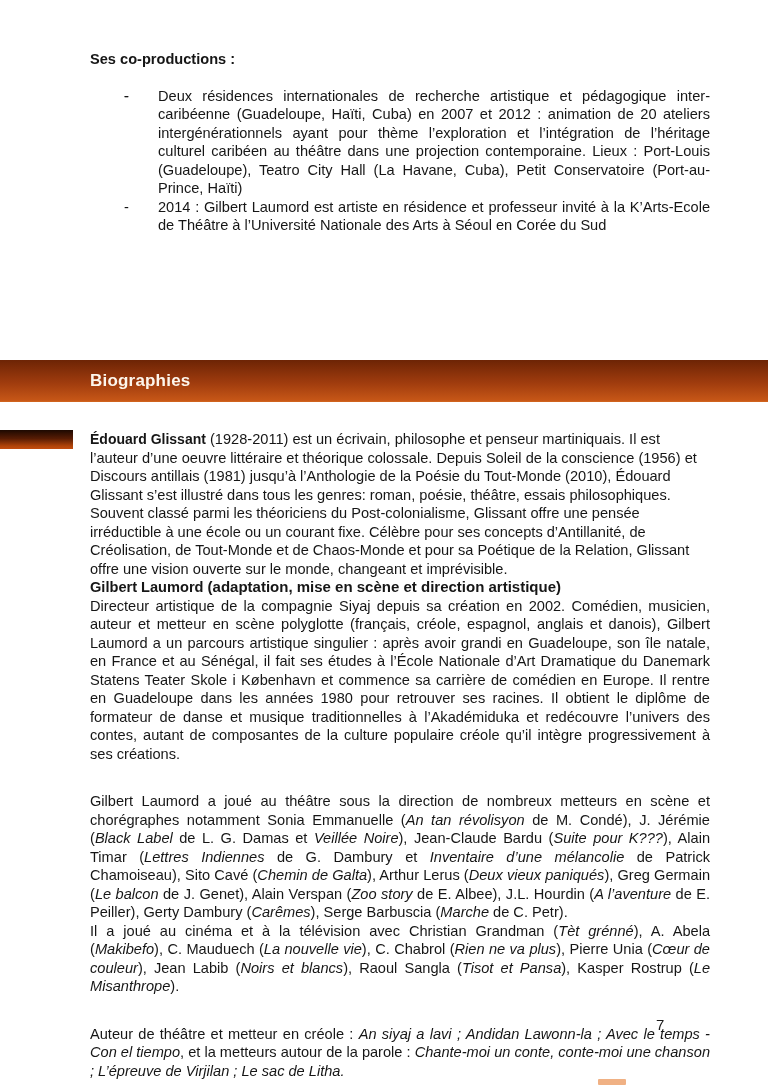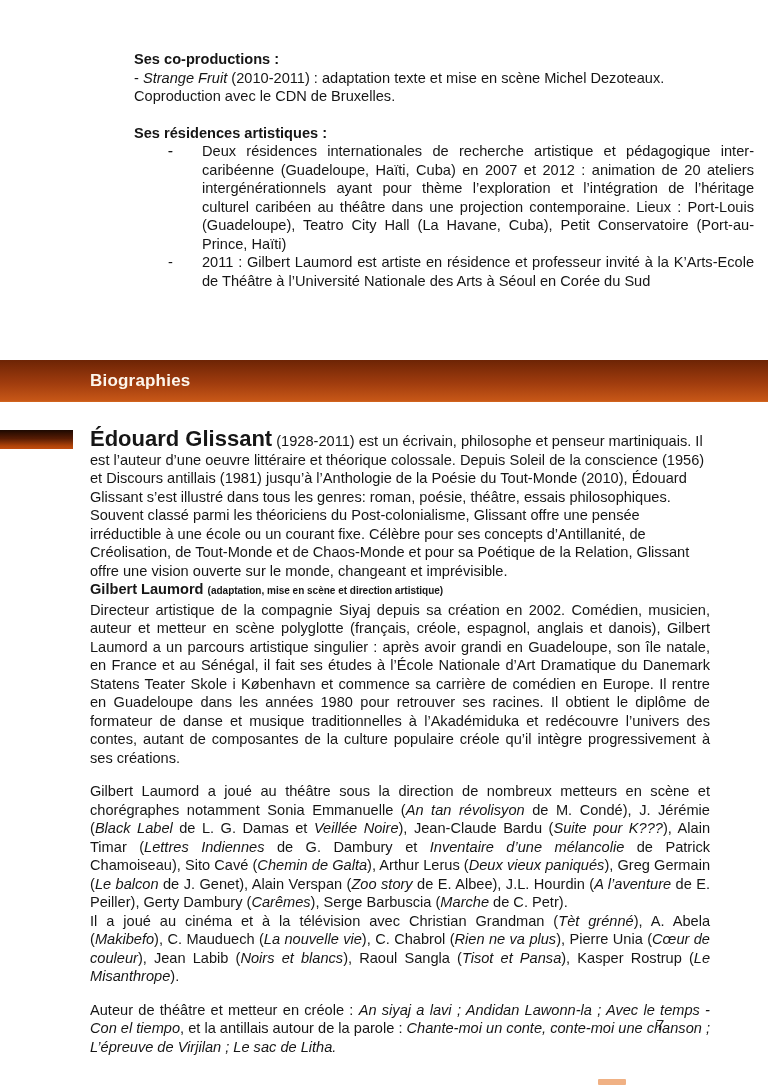--- a/index.html
+++ b/index.html
@@ -2,72 +2,70 @@
 <html><head>
 <meta charset="utf-8">
 <style>
   html,body{margin:0;padding:0;}
   body{
     width:768px;height:1085px;position:relative;background:#ffffff;
     font-family:"Liberation Sans","DejaVu Sans",sans-serif;
     font-size:14.6px;line-height:18.5px;color:#161616;
     overflow:hidden;
   }
-  .top{position:absolute;top:50px;left:90px;width:620px;margin-left:44px;}
+  .top{position:absolute;top:50px;left:90px;width:620px;}
   .heading{font-weight:700;margin:0;}
   .para{margin:0;}
   .sect{margin-top:18px;}
   .list{margin:0;}
   .li{position:relative;padding-left:68px;text-align:justify;}
   .li .marker{position:absolute;left:34px;top:0;}
   .bottom{position:absolute;top:360px;left:0;width:768px;}
   .banner{
     height:42px;width:768px;
     background:linear-gradient(180deg,#6d2405 0%,#a03c0e 55%,#c65617 96%,#d4681f 100%);
     display:flex;align-items:center;
   }
   .banner-title{color:#fdf6ec;font-weight:700;font-size:17px;padding-left:90px;letter-spacing:.2px;}
   .accent-bar{
     position:absolute;left:0;top:70px;width:73px;height:19px;
     background:linear-gradient(180deg,#1d0901 0%,#571c04 45%,#b24409 85%,#c24d10 100%);
   }
   .bio-content{padding:28px 58px 0 90px;}
   .just{text-align:justify;}
-  .gap{margin-top:15px;}
+  .gap{margin-top:29px;}
   .laumord-heading{margin:0;}
-  .run-b-lg{font-weight:700;font-size:22px;}
+  .run-b-lg{font-weight:700;font-size:14px;}
   .run-b{font-weight:700;text-align:center;}
-  .run-b-sm{font-weight:700;font-size:10px;}
+  .run-b-sm{font-weight:700;font-size:15px;}
   .run-i{font-style:italic;}
   .page-number{position:absolute;top:1016px;left:656px;font-size:15px;color:#1a1a1a;}
   .footer-mark{position:absolute;top:1079px;left:598px;width:28px;height:6px;background:#f0b184;border-radius:1px;}
 </style>
 </head>
 <body>
 
 <div class="top">
 
   <section>
     <p class="heading">Ses co-productions :</p>
-    <p class="para"><span>- </span><span class="run-i">Strange Fruit</span><span> (2010-2011) : adaptation texte et mise en scène Michel Dezoteaux. Coproduction avec le CDN de Bruxelles.</span></p>
   </section>
 
   <section class="sect">
-    <p class="heading">Ses résidences artistiques :</p>
     <div class="list">
       <div class="li">
         <span class="marker">-</span>
       </div>
       <div class="li">
         <span class="marker">-</span>
         <span>Deux résidences internationales de recherche artistique et pédagogique inter-caribéenne (Guadeloupe, Haïti, Cuba) en 2007 et 2012 : animation de 20 ateliers intergénérationnels ayant pour thème l’exploration et l’intégration de l’héritage culturel caribéen au théâtre dans une projection contemporaine. Lieux : Port-Louis (Guadeloupe), Teatro City Hall (La Havane, Cuba), Petit Conservatoire (Port-au-Prince, Haïti)</span>
       </div>
       <div class="li">
         <span class="marker">-</span>
-        <span>2011 : Gilbert Laumord est artiste en résidence et professeur invité à la K’Arts-Ecole de Théâtre à l’Université Nationale des Arts à Séoul en Corée du Sud</span>
+        <span>2014 : Gilbert Laumord est artiste en résidence et professeur invité à la K’Arts-Ecole de Théâtre à l’Université Nationale des Arts à Séoul en Corée du Sud</span>
       </div>
     </div>
   </section>
 
 </div>
 
 <div class="bottom">
 
   <div class="banner">
     <span class="banner-title">Biographies</span>
@@ -77,19 +75,19 @@
 
   <div class="bio-content">
     <p class="para"><span class="run-b-lg">Édouard Glissant</span><span> (1928-2011) est un écrivain, philosophe et penseur martiniquais. Il est l’auteur d’une oeuvre littéraire et théorique colossale. Depuis Soleil de la conscience (1956) et Discours antillais (1981) jusqu’à l’Anthologie de la Poésie du Tout-Monde (2010), Édouard Glissant s’est illustré dans tous les genres: roman, poésie, théâtre, essais philosophiques. Souvent classé parmi les théoriciens du Post-colonialisme, Glissant offre une pensée irréductible à une école ou un courant fixe. Célèbre pour ses concepts d’Antillanité, de Créolisation, de Tout-Monde et de Chaos-Monde et pour sa Poétique de la Relation, Glissant offre une vision ouverte sur le monde, changeant et imprévisible.</span></p>
 
     <p class="laumord-heading gap"><span class="run-b">Gilbert Laumord </span><span class="run-b-sm">(adaptation, mise en scène et direction artistique)</span></p>
     <p class="para just">Directeur artistique de la compagnie Siyaj depuis sa création en 2002. Comédien, musicien, auteur et metteur en scène polyglotte (français, créole, espagnol, anglais et danois), Gilbert Laumord a un parcours artistique singulier : après avoir grandi en Guadeloupe, son île natale, en France et au Sénégal, il fait ses études à l’École Nationale d’Art Dramatique du Danemark Statens Teater Skole i København et commence sa carrière de comédien en Europe. Il rentre en Guadeloupe dans les années 1980 pour retrouver ses racines. Il obtient le diplôme de formateur de danse et musique traditionnelles à l’Akadémiduka et redécouvre l’univers des contes, autant de composantes de la culture populaire créole qu’il intègre progressivement à ses créations.</p>
 
     <p class="para just gap"><span>Gilbert Laumord a joué au théâtre sous la direction de nombreux metteurs en scène et chorégraphes notamment Sonia Emmanuelle (</span><span class="run-i">An tan révolisyon</span><span> de M. Condé), J. Jérémie (</span><span class="run-i">Black Label</span><span> de L. G. Damas et </span><span class="run-i">Veillée Noire</span><span>), Jean-Claude Bardu (</span><span class="run-i">Suite pour K???</span><span>), Alain Timar (</span><span class="run-i">Lettres Indiennes</span><span> de G. Dambury et </span><span class="run-i">Inventaire d’une mélancolie</span><span> de Patrick Chamoiseau), Sito Cavé (</span><span class="run-i">Chemin de Galta</span><span>), Arthur Lerus (</span><span class="run-i">Deux vieux paniqués</span><span>), Greg Germain (</span><span class="run-i">Le balcon</span><span> de J. Genet), Alain Verspan (</span><span class="run-i">Zoo story</span><span> de E. Albee), J.L. Hourdin (</span><span class="run-i">A l’aventure</span><span> de E. Peiller), Gerty Dambury (</span><span class="run-i">Carêmes</span><span>), Serge Barbuscia (</span><span class="run-i">Marche</span><span> de C. Petr).</span></p>
     <p class="para just"><span>Il a joué au cinéma et à la télévision avec Christian Grandman (</span><span class="run-i">Tèt grénné</span><span>), A. Abela (</span><span class="run-i">Makibefo</span><span>), C. Mauduech (</span><span class="run-i">La nouvelle vie</span><span>), C. Chabrol (</span><span class="run-i">Rien ne va plus</span><span>), Pierre Unia (</span><span class="run-i">Cœur de couleur</span><span>), Jean Labib (</span><span class="run-i">Noirs et blancs</span><span>), Raoul Sangla (</span><span class="run-i">Tisot et Pansa</span><span>), Kasper Rostrup (</span><span class="run-i">Le Misanthrope</span><span>).</span></p>
 
-    <p class="para just gap"><span>Auteur de théâtre et metteur en créole : </span><span class="run-i">An siyaj a lavi ; Andidan Lawonn-la ; Avec le temps - Con el tiempo</span><span>, et la antillais autour de la parole : </span><span class="run-i">Chante-moi un conte, conte-moi une chanson ; L’épreuve de Virjilan ; Le sac de Litha.</span></p>
+    <p class="para just gap"><span>Auteur de théâtre et metteur en créole : </span><span class="run-i">An siyaj a lavi ; Andidan Lawonn-la ; Avec le temps - Con el tiempo</span><span>, et la metteurs autour de la parole : </span><span class="run-i">Chante-moi un conte, conte-moi une chanson ; L’épreuve de Virjilan ; Le sac de Litha.</span></p>
   </div>
 
 </div>
 
 <div class="page-number">7</div>
 <div class="footer-mark"></div>
 
 </body></html>

